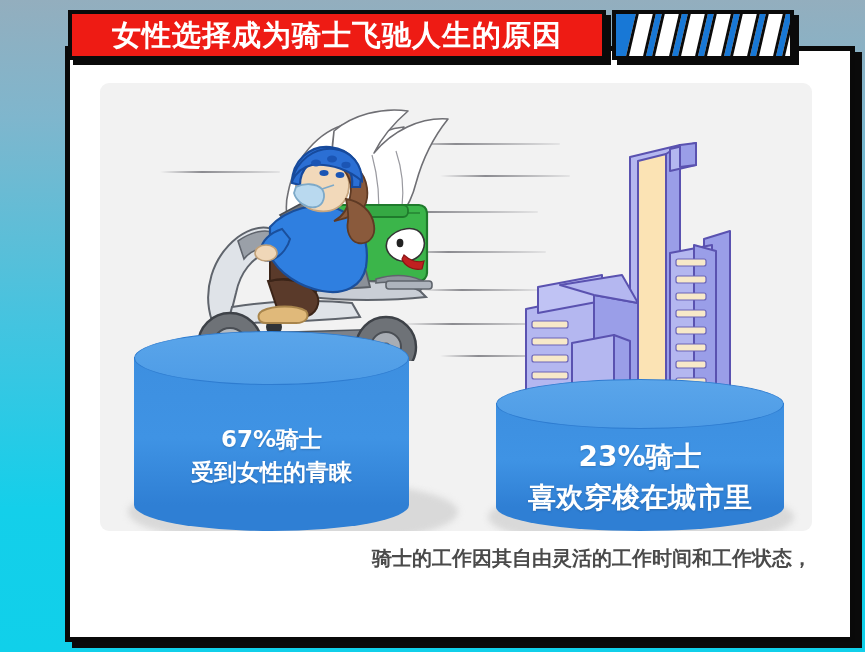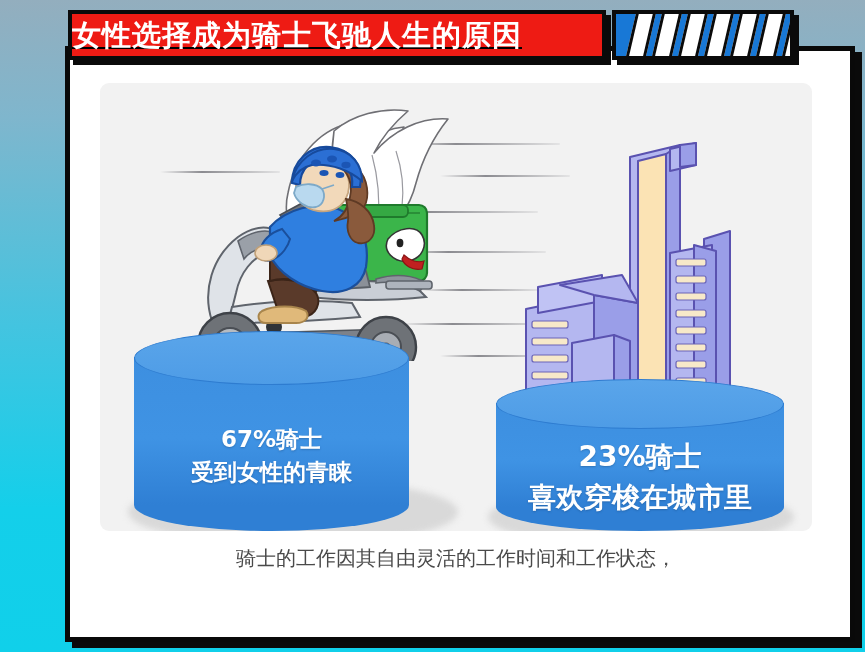--- a/index.html
+++ b/index.html
@@ -18,23 +18,22 @@
     background:#0a0a0a;
   }
   #card{
     position:absolute;left:65px;top:46px;width:790px;height:596px;
     background:#ffffff;border:5px solid #090909;box-sizing:border-box;
   }
   
   #title-banner{
     position:absolute;left:68px;top:10px;width:538px;height:50px;
     background:#ee1b14;border:4px solid #0a0a0a;box-sizing:border-box;
-    display:flex;align-items:center;z-index:6;
+    display:flex;align-items:center;justify-content:center;z-index:6;
     box-shadow:5px 5px 0 #0a0a0a;
-    text-decoration:underline;
   }
   #title-text{
     color:#ffffff;font-size:29px;font-weight:bold;letter-spacing:1px;
     white-space:nowrap;line-height:1;
   }
   #stripe-block{
     position:absolute;left:612px;top:10px;width:182px;height:50px;
     background:#1878d6;border:4px solid #0a0a0a;box-sizing:border-box;
     overflow:hidden;z-index:6;box-shadow:5px 5px 0 #0a0a0a;
   }
@@ -67,22 +66,22 @@
     position:absolute;left:0;bottom:0;width:100%;
     background:#2f7fd4;border-radius:50%;
   }
   .cyl-label{
     position:absolute;left:0;width:100%;text-align:center;color:#ffffff;
     font-weight:bold;z-index:4;text-shadow:0 1px 2px rgba(20,60,110,.35);
     line-height:1.45;
   }
   
   #caption{
-    position:absolute;left:30px;top:492px;width:712px;text-align:center;
-    color:#4a4a4a;font-size:20px;line-height:1.55;font-weight:400;
+    position:absolute;left:30px;top:492px;width:712px;text-align:right;
+    color:#4a4a4a;font-size:20px;line-height:1.55;font-weight:700;
   }
 </style>
 </head>
 <body>
 
 <div id="stage">
 
   <div id="title-banner">
     <span id="title-text">女性选择成为骑士飞驰人生的原因</span>
   </div>

